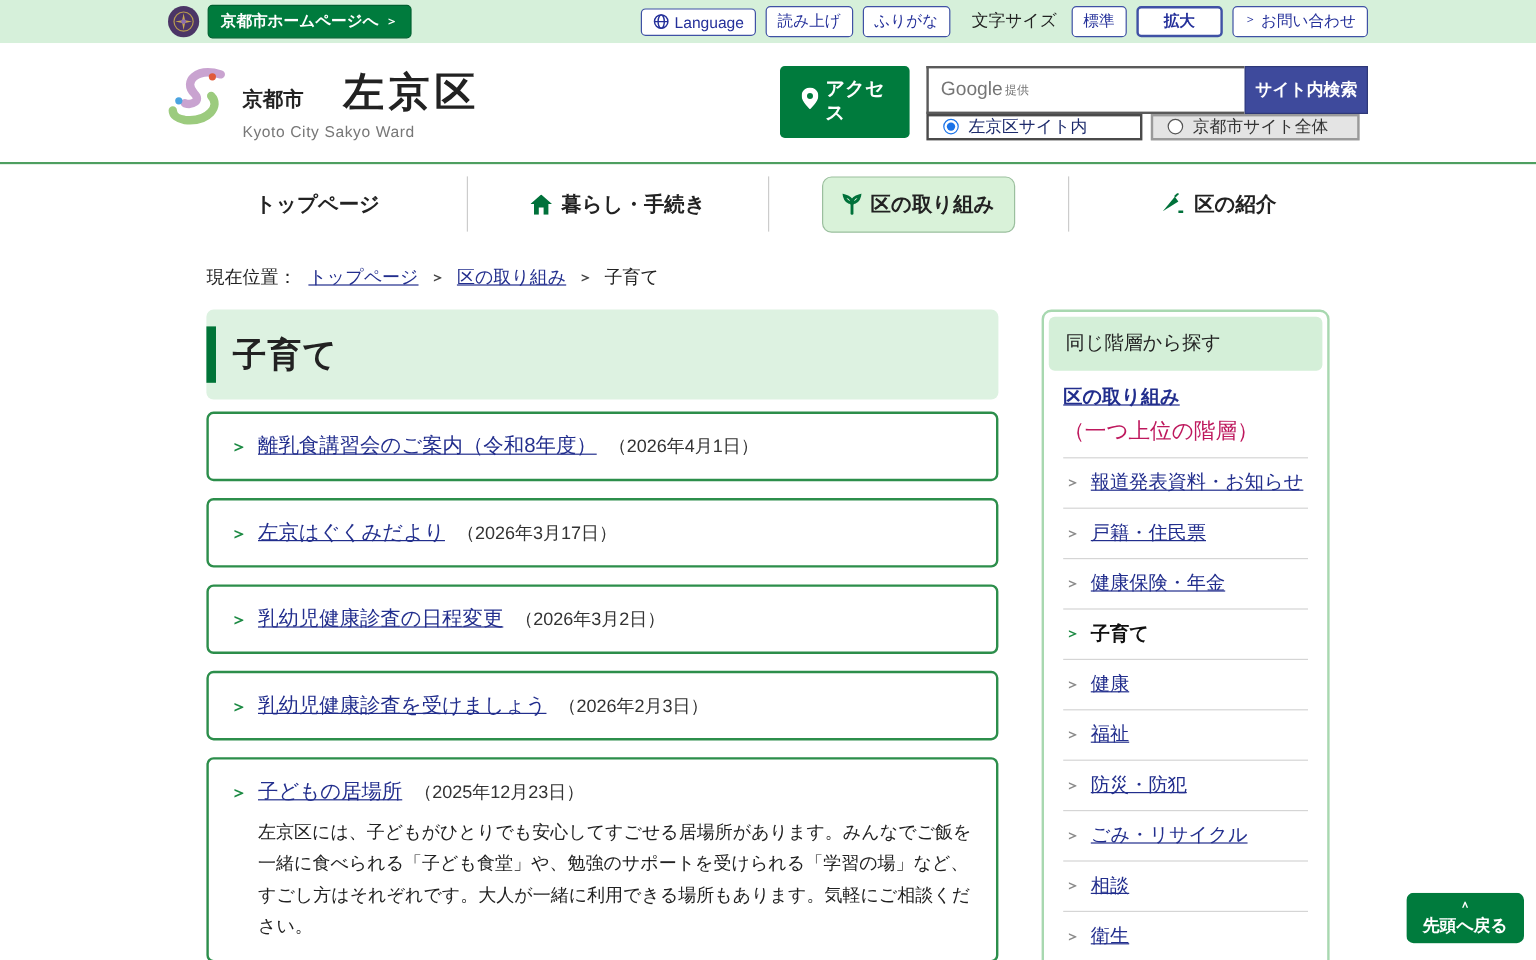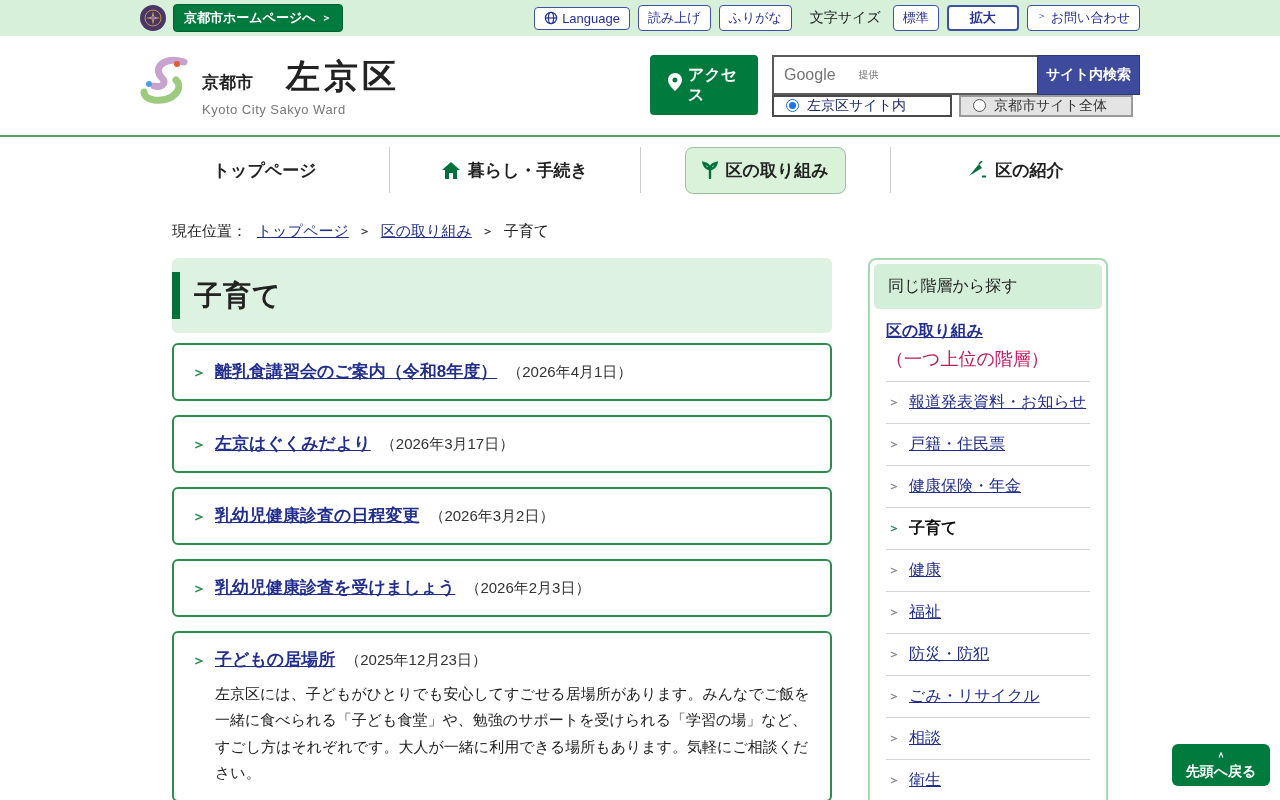--- a/index.html
+++ b/index.html
@@ -31,21 +31,21 @@
   .logo-city { font-size:17px; font-weight:bold; color:#222; }
   .logo-ward { font-size:34px; font-weight:bold; color:#222; letter-spacing:4px;margin-left:23px; }
   .logo-en { font-size:13px; color:#777; margin-top:2px; letter-spacing:0.5px; }
   .header-right { display:flex; align-items:flex-start; gap:14px; }
   .access-btn { width:108px; height:60px; background:#007b3d; border:none; border-radius:4px;
     color:#fff; font-size:16px; font-weight:bold; display:flex; align-items:center; justify-content:center;
     gap:6px; line-height:1.2; cursor:pointer; text-align:left; }
   .search-box { width:368px; }
   .search-row { display:flex; }
   .search-input { position:relative; width:265px; height:40px; background:#fff; border:2px solid #5a5a5a;
-    border-right:none; display:flex; align-items:center; padding-left:10px; gap:23px; cursor:text; }
+    border-right:none; display:flex; align-items:center; padding-left:10px; gap:2px; cursor:text; }
   .g-provider { color:#757575; font-size:16px; }
   .g-provided { color:#757575; font-size:10px; }
   .search-btn { width:103px; height:40px; background:#3e4a9c; color:#fff; border:1px solid #2e3878;
     font-size:14px; font-weight:bold; cursor:pointer; }
   .radio-row { display:flex; gap:7px; margin-top:0; }
   .radio-opt { height:22px; display:flex; align-items:center; gap:8px; font-size:14px; color:#1c2a6b;
     padding:0 12px; cursor:pointer; }
   .radio-opt.on { background:#fff; border:2px solid #4a4a4a; width:180px; }
   .radio-opt.off { background:#e4e4e4; border:2px solid #9a9a9a; width:174px; color:#333; }
   .rdot { width:13px; height:13px; border-radius:50%; background:#fff; border:1px solid #555;
@@ -77,21 +77,21 @@
   .side-col { width:240px; }
 
   .title-box { background:#ddf2e1; border-radius:6px; height:75px; display:flex; align-items:center; position:relative; }
   .title-accent { position:absolute; left:0; top:14px; bottom:14px; width:8px; background:#007438; }
   .title-box h1 { font-size:28px; color:#222; font-weight:bold; margin-left:22px; letter-spacing:1px; }
 
   .article-card { background:#fff; border:2px solid #2c8e4b; border-radius:6px; margin-top:14px; padding:14px 18px; }
   .article-card.first { margin-top:10px; }
   .article-head { display:flex; align-items:baseline; }
   .a-arrow { color:#1c8a43; font-weight:bold; font-size:14px; margin-right:9px; }
-  .a-link { color:#222e8d; font-size:17px; font-weight:bold; text-decoration:underline; cursor:pointer; line-height:26px; }
+  .a-link { color:#222e8d; font-size:17px; font-weight:normal; text-decoration:underline; cursor:pointer; line-height:26px; }
   .a-date { color:#333; font-size:15px; margin-left:10px; }
   .a-desc { font-size:15px; color:#222; line-height:1.75; margin-top:8px; padding-left:23px; }
 
   
   .sidebox { border:2px solid #a8d8b0; border-radius:8px; background:#fff; padding:4px 4px 10px 4px; }
   .side-head { background:#d4efd8; border-radius:5px; font-size:16px; font-weight:normal; color:#222; padding:12px 14px; }
   .side-body { padding:12px 12px 0 12px; }
   .side-parent { color:#222e8d; font-size:16px; font-weight:bold; text-decoration:underline; cursor:pointer; }
   .side-note { font-size:18px; color:#be185d; margin-top:5px; padding-bottom:10px; }
   .side-item { display:flex; align-items:center; gap:9px; padding:10px 2px; border-top:1px solid #d5d5d5; font-size:16px; }

